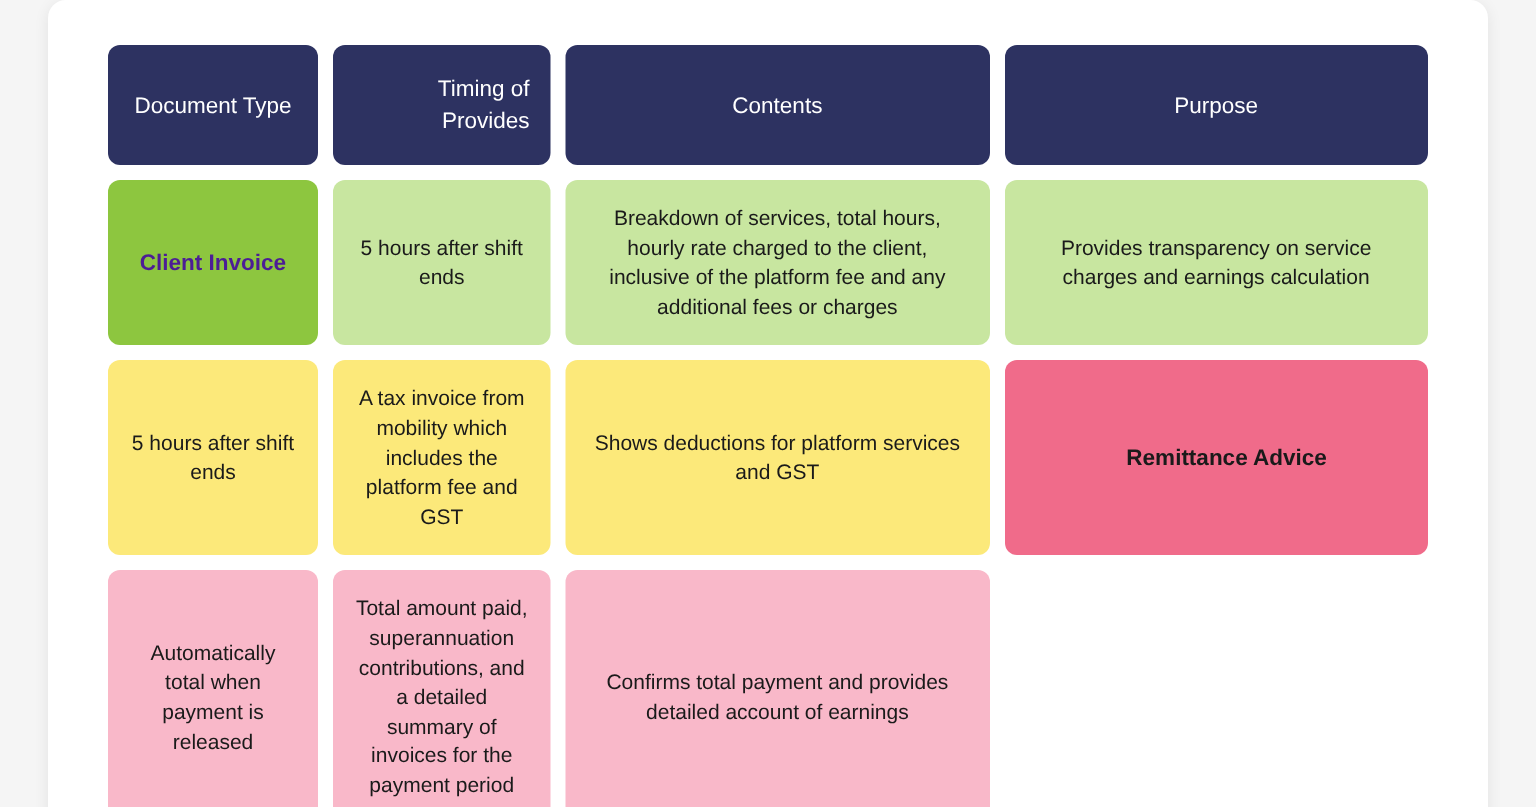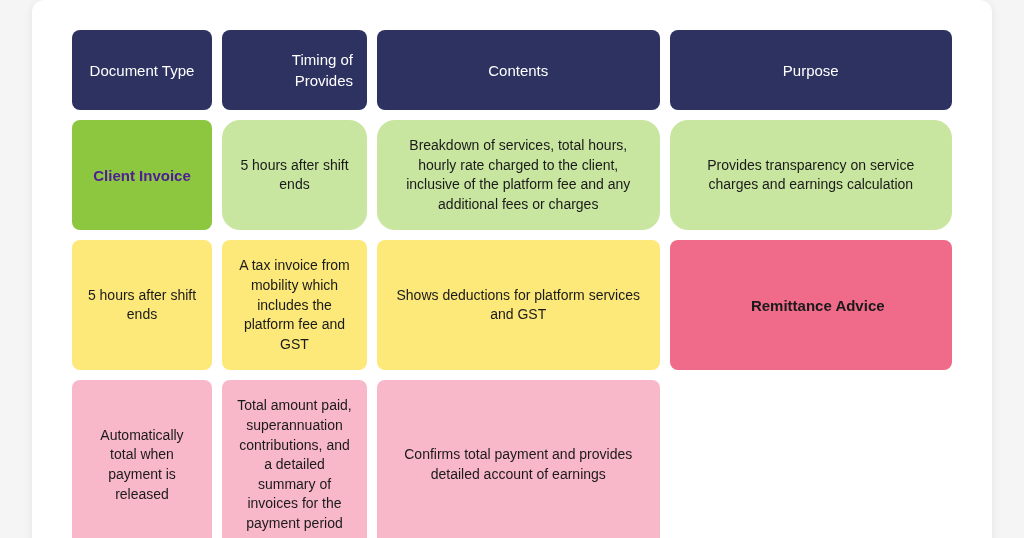--- a/index.html
+++ b/index.html
@@ -47,21 +47,20 @@
     
     .row1-label {
       background: #8dc63f;
       color: #4c1d95;
       font-weight: 700;
       font-size: 15px;
     }
     .row1-cell {
       background: #c8e6a0;
       color: #1a1a1a;
-      border-radius: 18px;
     }
     
     .row2-label {
       background: #f5c518;
       color: #1a1a1a;
       font-weight: 700;
       font-size: 15px;
     }
     .row2-cell {
       background: #fce97a;

